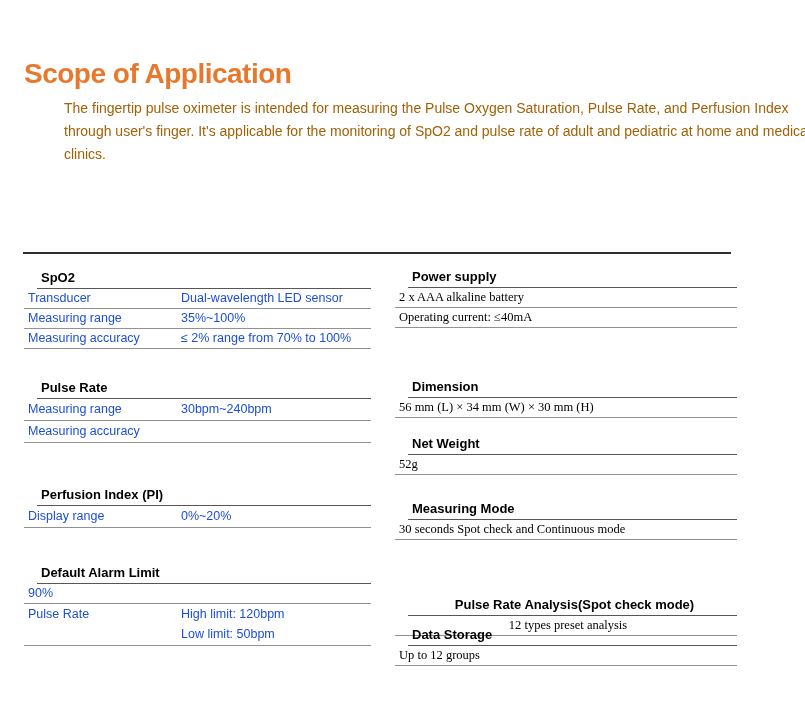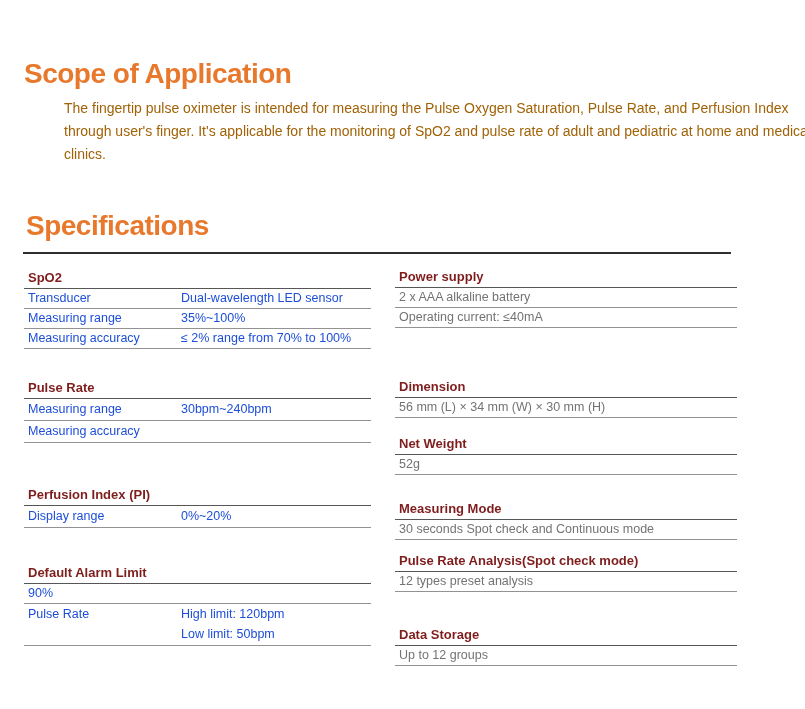--- a/index.html
+++ b/index.html
@@ -21,52 +21,52 @@
   }
   .spec-title { left:26px; top:212px; }
   .spec-rule {
     position:absolute; left:23px; top:252px; width:708px; height:2px;
     background:#2e2e2e;
   }
   .section { position:absolute; }
   .col-l { left:24px;  width:347px; }
   .col-r { left:395px; width:342px; }
   .sec-header {
-    font-size:13px; font-weight:bold; color:#7f1d1d;
+    font-size:13px; font-weight:bold; color:#000000;
     padding:2px 0 3px 4px; line-height:15px;
     border-bottom:1px solid #565656;
+    margin-left:13px;
   }
   .row {
     display:flex; height:20px; line-height:19px;
     border-bottom:1px solid #929292;
     font-size:12.5px; color:#1d4ed8; padding-left:4px;
   }
   .row.h22 { height:22px; line-height:21px; }
   .row.tall { height:42px; line-height:20px; }
   .row .lbl { width:153px; flex:none; }
   .row .val { flex:1; }
   .rrow {
     height:20px; line-height:19px;
     border-bottom:1px solid #929292;
-    font-size:12.5px; color:#737373; padding-left:4px;
+    font-size:12.5px; color:#000000; padding-left:4px;font-family:Liberation Serif, serif;
   }
   
   .sL0 { top:268px; } .sL1 { top:378px; } .sL2 { top:485px; } .sL3 { top:563px; }
   .sR0 { top:267px; } .sR1 { top:377px; } .sR2 { top:434px; }
-  .sR3 { top:499px; } .sR4 { top:551px; } .sR5 { top:625px; }
+  .sR3 { top:499px; } .sR4 { top:595px;text-align:center; } .sR5 { top:625px; }
 </style>
 </head>
 <body>
 
 <div class="page">
 
   <h1 class="h-big scope-title">Scope of Application</h1>
   <p class="scope-body">The fingertip pulse oximeter is intended for measuring the Pulse Oxygen Saturation, Pulse Rate, and Perfusion Index through user's finger. It's applicable for the monitoring of SpO2 and pulse rate of adult and pediatric at home and medical clinics.</p>
 
-  <h1 class="h-big spec-title">Specifications</h1>
   <div class="spec-rule"></div>
 
   <div class="section col-l sL0">
     <div class="sec-header">SpO2</div>
     <div class="row">
       <span class="lbl">Transducer</span>
       <span class="val">Dual-wavelength LED sensor</span>
     </div>
     <div class="row">
       <span class="lbl">Measuring range</span>

